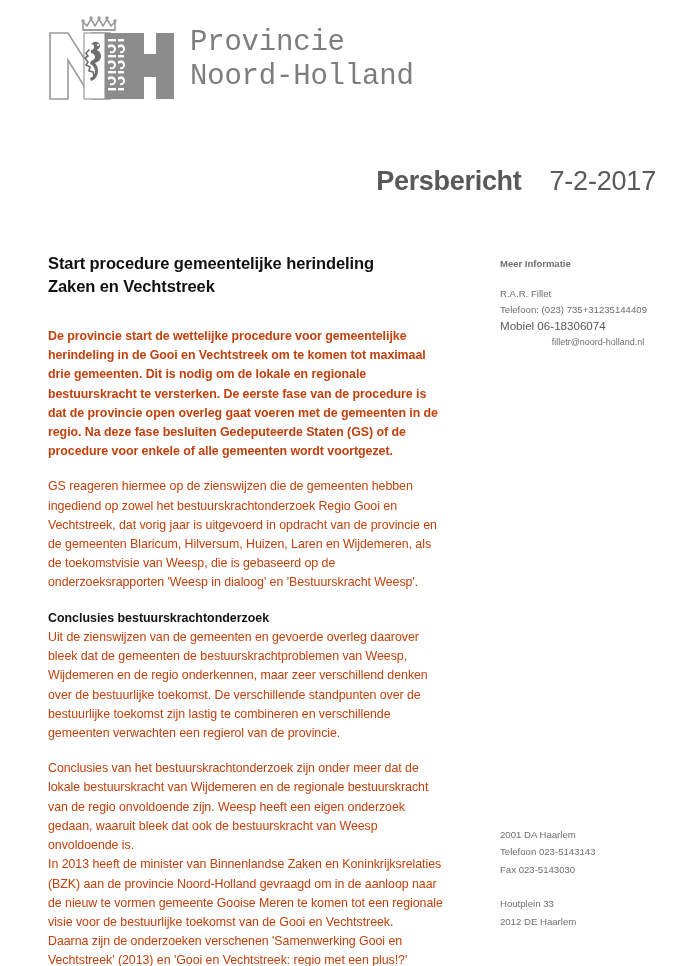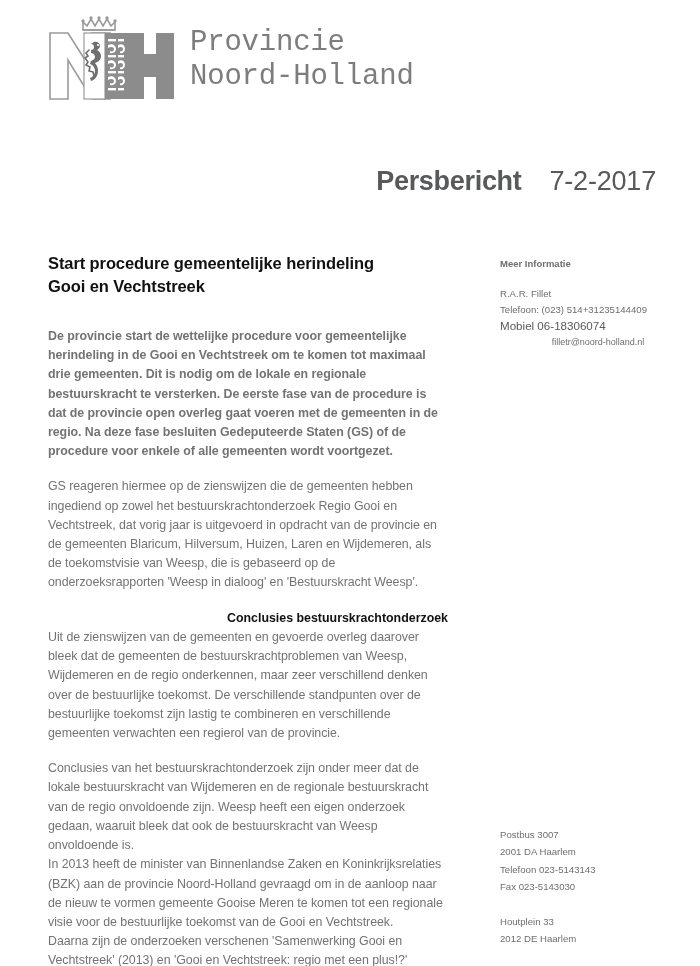--- a/index.html
+++ b/index.html
@@ -74,33 +74,32 @@
     line-height: 1.42;
     color: #111111;
     margin: 0 0 28px 0;
     letter-spacing: -0.1px;
     white-space: pre-line;
   }
   .para {
     font-size: 12.4px;
     line-height: 1.55;
     margin: 0 0 16px 0;
-    color: #737373;
+    color: #c2410c;
     letter-spacing: -0.05px;
   }
   .para.lead {
     font-weight: 700;
   }
   .sub-head {
     font-size: 12.4px;
     font-weight: 700;
     line-height: 1.55;
     margin: 0;
     color: #111111;
-    text-align: right;
   }
   .para.tight {
     margin-bottom: 0;
   }
 
   
   #contact-block {
     position: absolute;
     left: 500px;
     top: 256px;
@@ -205,44 +204,43 @@
 Noord-Holland</div>
 </div>
 
 <div id="press-header">
   <span id="press-label">Persbericht</span>
   <span id="press-date">7-2-2017</span>
 </div>
 
 <div id="main-col">
   <h1 id="doc-title">Start procedure gemeentelijke herindeling
-Gooi en Vechtstreek</h1>
+Zaken en Vechtstreek</h1>
 
   <p class="para lead">De provincie start de wettelijke procedure voor gemeentelijke herindeling in de Gooi en Vechtstreek om te komen tot maximaal drie gemeenten. Dit is nodig om de lokale en regionale bestuurskracht te versterken. De eerste fase van de procedure is dat de provincie open overleg gaat voeren met de gemeenten in de regio. Na deze fase besluiten Gedeputeerde Staten (GS) of de procedure voor enkele of alle gemeenten wordt voortgezet.</p>
 
   <p class="para">GS reageren hiermee op de zienswijzen die de gemeenten hebben ingediend op zowel het bestuurskrachtonderzoek Regio Gooi en Vechtstreek, dat vorig jaar is uitgevoerd in opdracht van de provincie en de gemeenten Blaricum, Hilversum, Huizen, Laren en Wijdemeren, als de toekomstvisie van Weesp, die is gebaseerd op de onderzoeksrapporten 'Weesp in dialoog' en 'Bestuurskracht Weesp'.</p>
 
   <h2 class="sub-head">Conclusies bestuurskrachtonderzoek</h2>
   <p class="para">Uit de zienswijzen van de gemeenten en gevoerde overleg daarover bleek dat de gemeenten de bestuurskrachtproblemen van Weesp, Wijdemeren en de regio onderkennen, maar zeer verschillend denken over de bestuurlijke toekomst. De verschillende standpunten over de bestuurlijke toekomst zijn lastig te combineren en verschillende gemeenten verwachten een regierol van de provincie.</p>
   <p class="para tight">Conclusies van het bestuurskrachtonderzoek zijn onder meer dat de lokale bestuurskracht van Wijdemeren en de regionale bestuurskracht van de regio onvoldoende zijn. Weesp heeft een eigen onderzoek gedaan, waaruit bleek dat ook de bestuurskracht van Weesp onvoldoende is.</p>
 
   <p class="para tight">In 2013 heeft de minister van Binnenlandse Zaken en Koninkrijksrelaties (BZK) aan de provincie Noord-Holland gevraagd om in de aanloop naar de nieuw te vormen gemeente Gooise Meren te komen tot een regionale visie voor de bestuurlijke toekomst van de Gooi en Vechtstreek.</p>
   <p class="para">Daarna zijn de onderzoeken verschenen 'Samenwerking Gooi en Vechtstreek' (2013) en 'Gooi en Vechtstreek: regio met een plus!?' (2014). GS hebben in 2016, na advies aan de minister van BZK, besloten een onderzoek te laten doen naar de lokale en regionale bestuurskracht.</p>
 </div>
 
 <div id="contact-block">
   <div id="contact-heading">Meer Informatie</div>
   <div class="contact-line">R.A.R. Fillet</div>
-  <div class="contact-line">Telefoon: (023) 514+31235144409</div>
+  <div class="contact-line">Telefoon: (023) 735+31235144409</div>
   <div class="contact-line big">Mobiel 06-18306074</div>
   <div class="contact-line small">filletr@noord-holland.nl</div>
 </div>
 
 <div id="address-block">
-  <div class="addr-line">Postbus 3007</div>
   <div class="addr-line">2001 DA Haarlem</div>
   <div class="addr-line">Telefoon 023-5143143</div>
   <div class="addr-line">Fax 023-5143030</div>
   <div class="addr-gap"></div>
   <div class="addr-line">Houtplein 33</div>
   <div class="addr-line">2012 DE Haarlem</div>
   <div class="addr-line url">www.noord-holland.nl</div>
 </div>
 
 </body></html>

